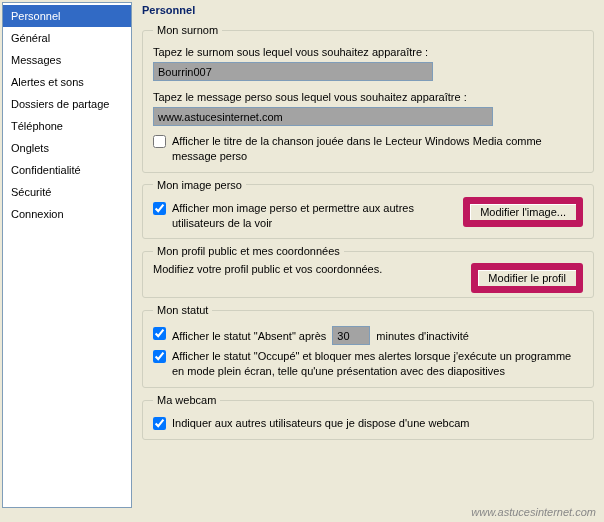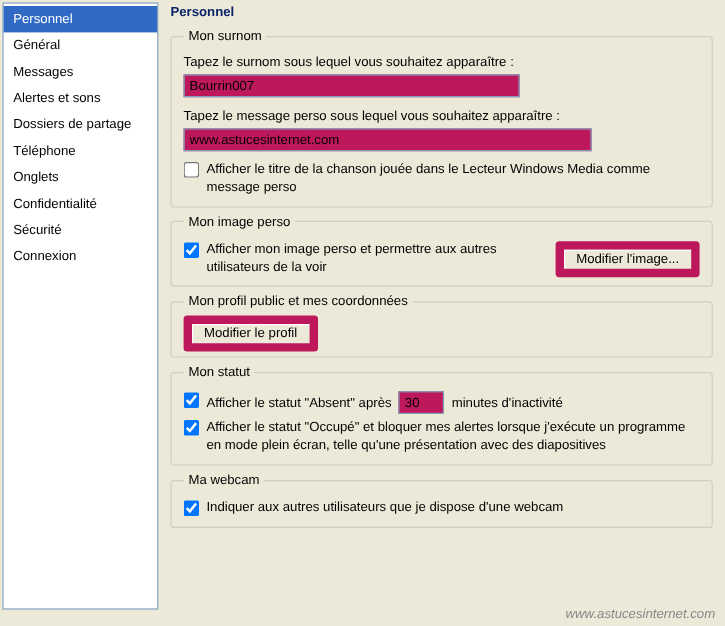--- a/index.html
+++ b/index.html
@@ -58,21 +58,21 @@
   .field-row {
     margin: 4px 0;
   }
   .indent {
   }
   input[type="text"] {
     border: 1px solid #7f9db9;
     padding: 2px 4px;
     font-family: Tahoma, Arial, sans-serif;
     font-size: 11px;
-    background: #be185d;
+    background: #a3a3a3;
     height: 19px;
   }
   .wide { width: 280px; }
   .wider { width: 340px; }
   .small { width: 38px; text-align:left; }
   .checkbox-row {
     display: flex;
     align-items: flex-start;
     gap: 6px;
     margin: 4px 0;
@@ -87,21 +87,21 @@
     border: 7px solid #be185d;
     border-radius: 3px;
     padding: 2px 10px;
     font-family: Tahoma, Arial, sans-serif;
     font-size: 11px;
     cursor: pointer;
     box-shadow: inset 1px 1px 0 #fff;
   }
   .flex-between {
     display:flex;
-    align-items:center;
+    align-items:flex-start;
     gap:24px;
   }
   .flex-between > .left { flex:1; }
   .inline-row {
     display:flex;
     align-items:center;
     gap:6px;
     flex-wrap:wrap;
   }
   .watermark {
@@ -156,20 +156,21 @@
           <input type="checkbox" checked="" style="">
           <label>Afficher mon image perso et permettre aux autres utilisateurs de la voir</label>
         </div>
         <button>Modifier l'image...</button>
       </div>
     </fieldset>
 
     <fieldset>
       <legend>Mon profil public et mes coordonnées</legend>
       <div class="flex-between">
+        <div class="left">Modifiez votre profil public et vos coordonnées.</div>
         <button>Modifier le profil</button>
       </div>
     </fieldset>
 
     <fieldset>
       <legend>Mon statut</legend>
       <div class="checkbox-row">
         <input type="checkbox" checked="" style="">
         <div class="inline-row" style="flex:1">
           <span>Afficher le statut "Absent" après</span>

